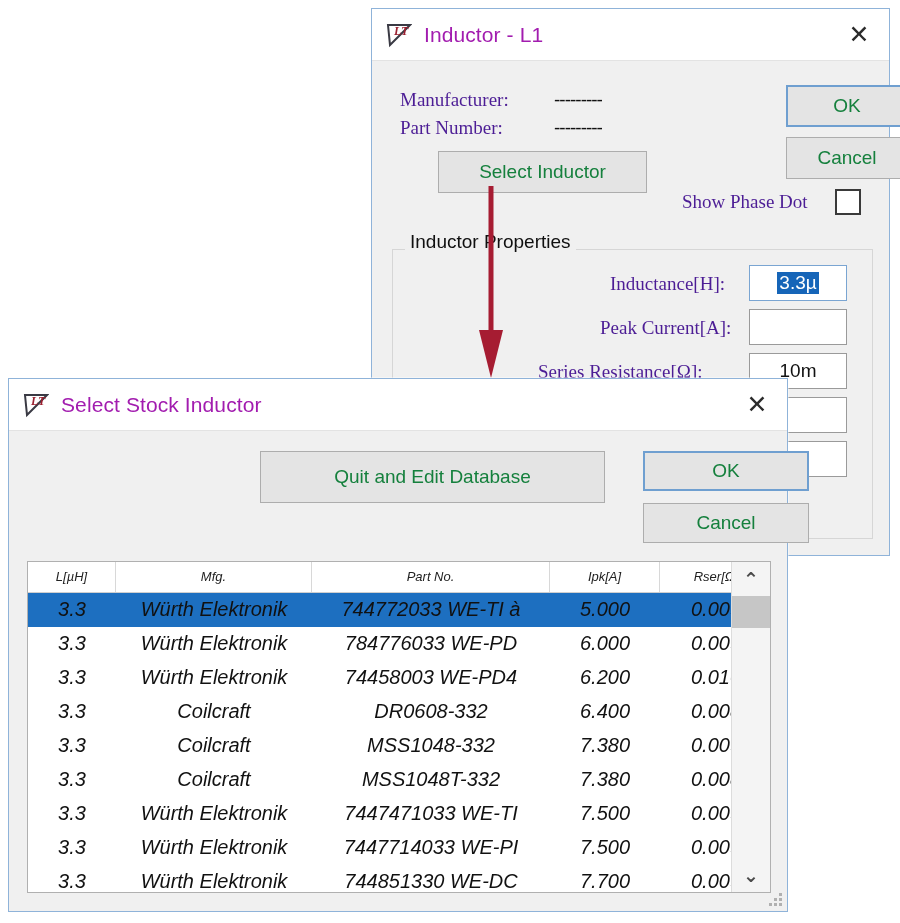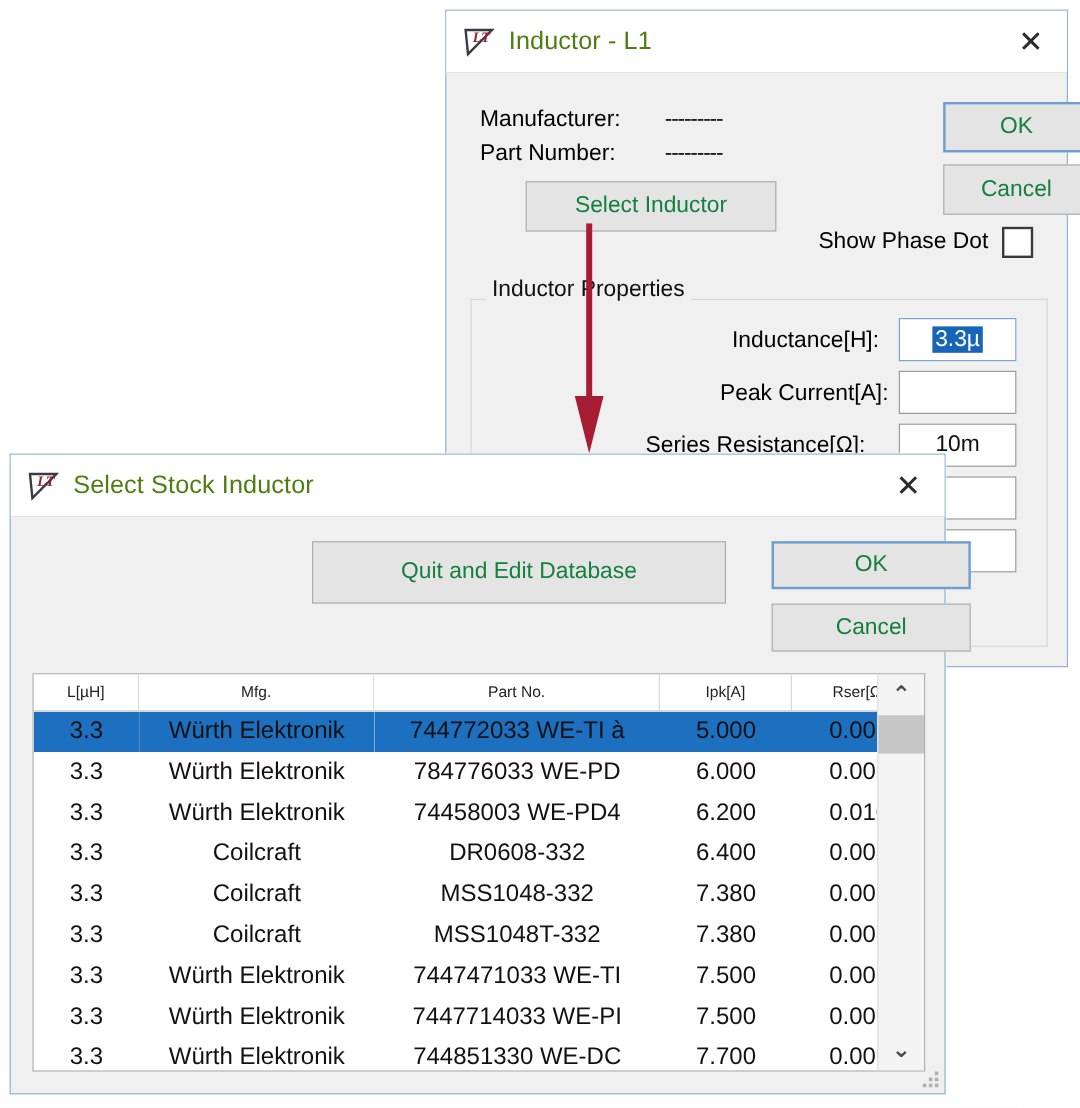--- a/index.html
+++ b/index.html
@@ -29,21 +29,21 @@
     border-bottom:1px solid #e3e3e3;
   }
   .title-icon{
     width:26px;height:26px;
     margin-right:12px;
     flex:0 0 auto;
     position:relative;
   }
   .title-text{
     font-size:21px;
-    color:#4d7c0f;
+    color:#a21caf;
     letter-spacing:.1px;
     white-space:nowrap;
     flex:1 1 auto;
   }
   .close-btn{
     width:40px;height:40px;
     display:flex;align-items:center;justify-content:center;
     font-size:25px;
     color:#2b2b2b;
     font-family:"DejaVu Sans", sans-serif;
@@ -72,22 +72,23 @@
   
   #dlg-inductor{
     left:371px; top:8px; width:519px; height:548px;
     z-index:1;
   }
   .d1-body{position:relative;width:100%;height:100%;}
 
   .lbl{
     position:absolute;
     font-size:19px;
-    color:#000000;
+    color:#4c1d95;
     white-space:nowrap;
+    font-family:Liberation Serif, serif;
   }
   .dashes{
     position:absolute;
     font-size:19px;
     color:#111;
     letter-spacing:-1px;
   }
 
   #btn-select-inductor{
     position:absolute;left:28px;top:142px;width:209px;height:42px;
@@ -176,20 +177,21 @@
     box-sizing:border-box;
     display:flex;
     overflow:hidden;
   }
   .table-inner{flex:1 1 auto;overflow:hidden;}
   table.stock{
     width:100%;
     border-collapse:collapse;
     table-layout:fixed;
     font-size:20px;
+    font-style:italic;
   }
   table.stock thead th{
     background:#ffffff;
     font-size:13px;
     font-weight:normal;
     color:#222;
     height:30px;
     padding:0;
     border-bottom:1px solid #cfcfcf;
     text-align:center;

